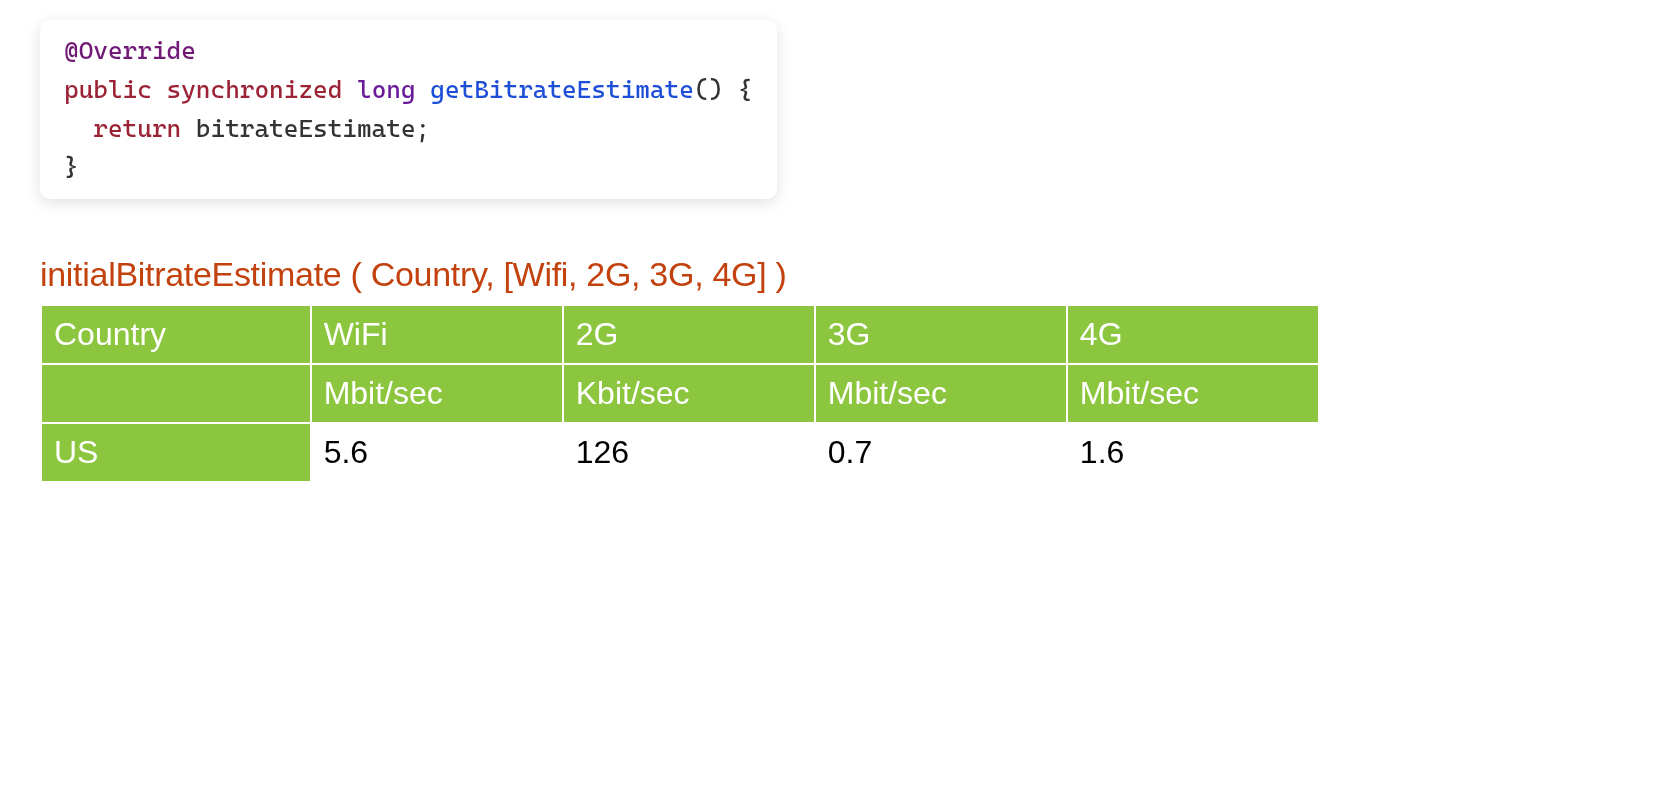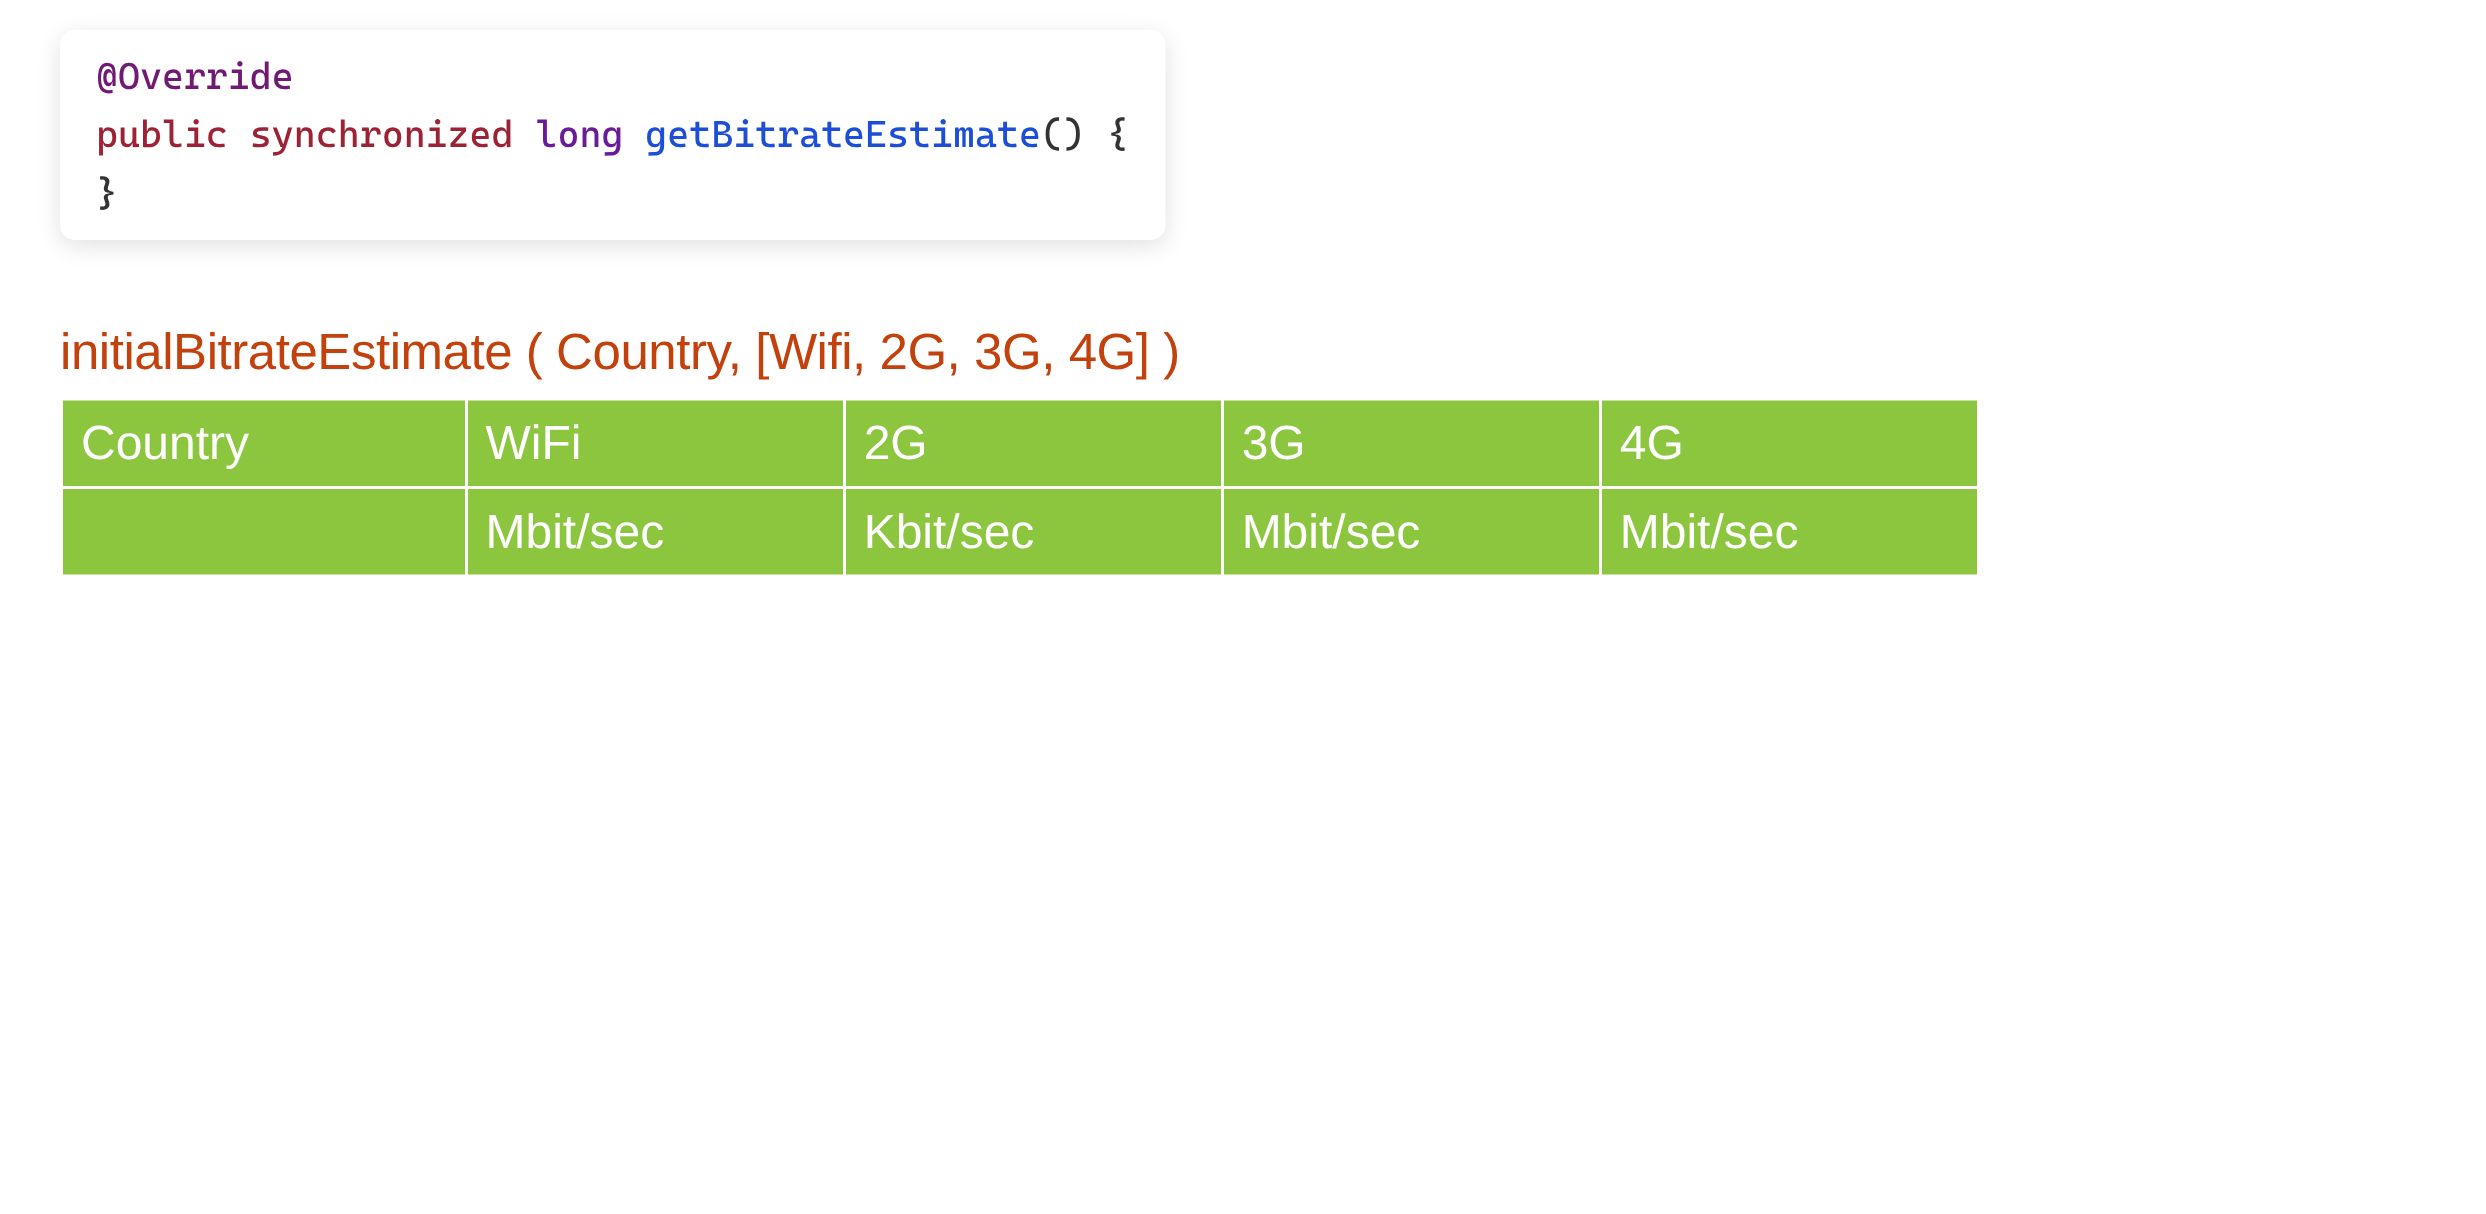--- a/index.html
+++ b/index.html
@@ -85,20 +85,23 @@
   <div>
     <span class="code-keyword">public</span>
     <span> </span>
     <span class="code-keyword">synchronized</span>
     <span> </span>
     <span class="code-type">long</span>
     <span> </span>
     <span class="code-method">getBitrateEstimate</span><span class="code-plain">() {</span>
   </div>
   <div>
+    <span class="code-indent"></span><span class="code-keyword">return</span><span class="code-plain"> bitrateEstimate;</span>
+  </div>
+  <div>
     <span class="code-plain">}</span>
   </div>
 </div>
 
 <div class="table-title">initialBitrateEstimate ( Country, [Wifi, 2G, 3G, 4G] )</div>
 
 <table class="data-table">
   <thead>
     <tr>
       <th class="row-label">Country</th>
@@ -109,17 +112,24 @@
     </tr>
     <tr>
       <th class="unit-row-blank"></th>
       <th class="col">Mbit/sec</th>
       <th class="col">Kbit/sec</th>
       <th class="col">Mbit/sec</th>
       <th class="col">Mbit/sec</th>
     </tr>
   </thead>
   <tbody>
+    <tr class="odd">
+      <td class="row-label">US</td>
+      <td class="data-cell">5.6</td>
+      <td class="data-cell">126</td>
+      <td class="data-cell">0.7</td>
+      <td class="data-cell">1.6</td>
+    </tr>
   </tbody>
 </table>
 
 
 
 
 </body></html>

